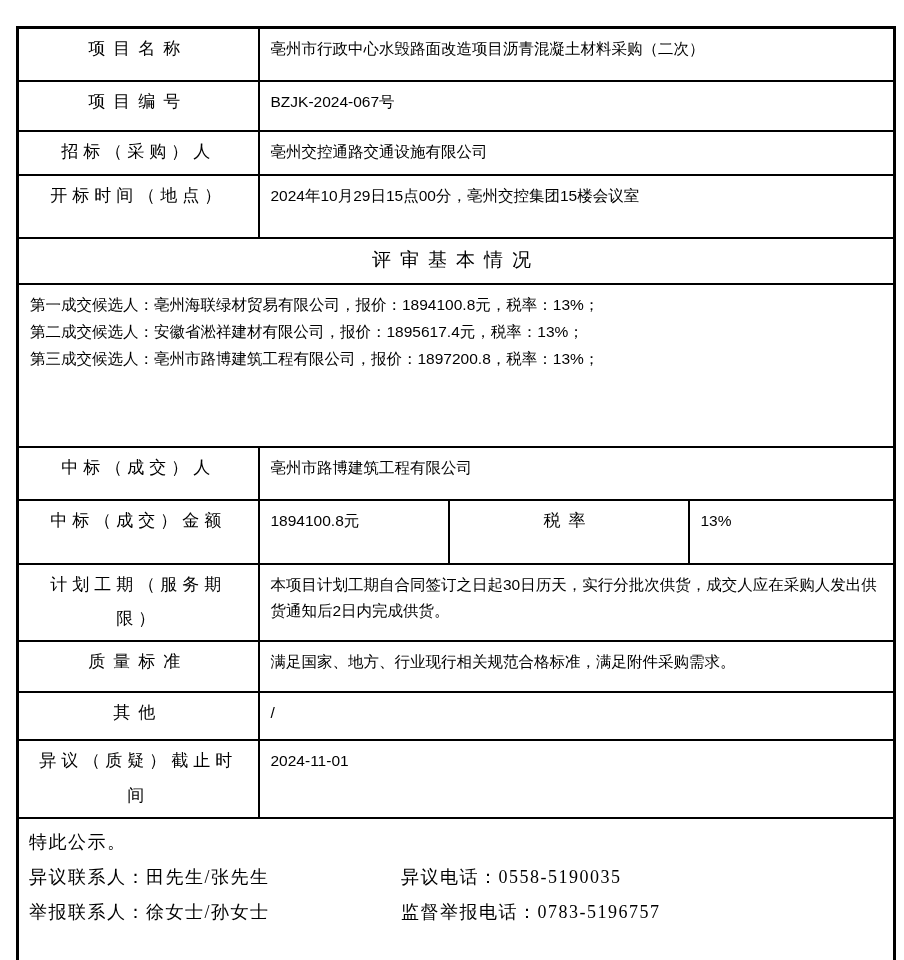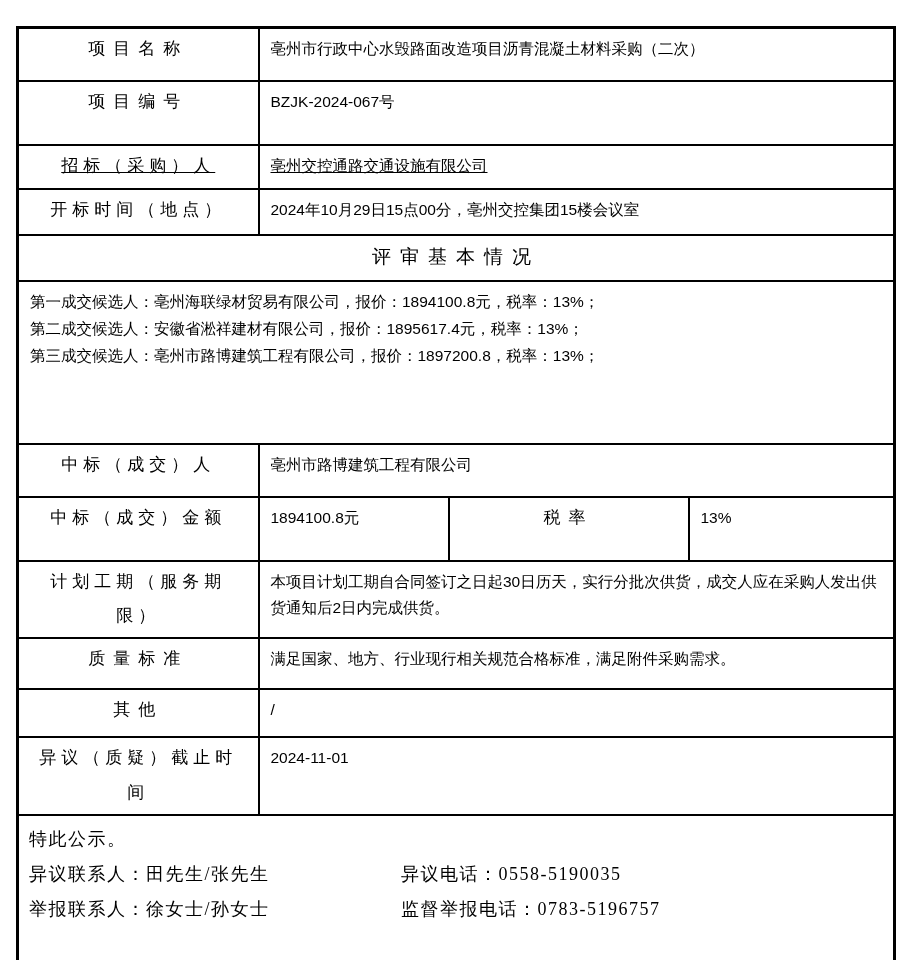--- a/index.html
+++ b/index.html
@@ -68,23 +68,23 @@
     letter-spacing: 1.5px;
     padding: 6px 10px;
     font-family: "Liberation Serif", "DejaVu Serif", serif;
   }
   .footer .fcol1 {
     display: inline-block;
     width: 372px;
   }
   
   tr.r1  { height: 53px; }
-  tr.r2  { height: 64px; }
-  tr.r3  { height: 44px; text-decoration: underline; }
-  tr.r4  { height: 46px; }
+  tr.r2  { height: 50px; }
+  tr.r3  { height: 44px; }
+  tr.r4  { height: 63px; }
   tr.r5  { height: 46px; margin-top: 40px; }
   tr.r6  { height: 163px; }
   tr.r7  { height: 53px; }
   tr.r8  { height: 64px; }
   tr.r9  { height: 73px; }
   tr.r10 { height: 51px; }
   tr.r11 { height: 48px; }
   tr.r12 { height: 76px; }
   tr.r13 { height: 205px; }
 </style>

